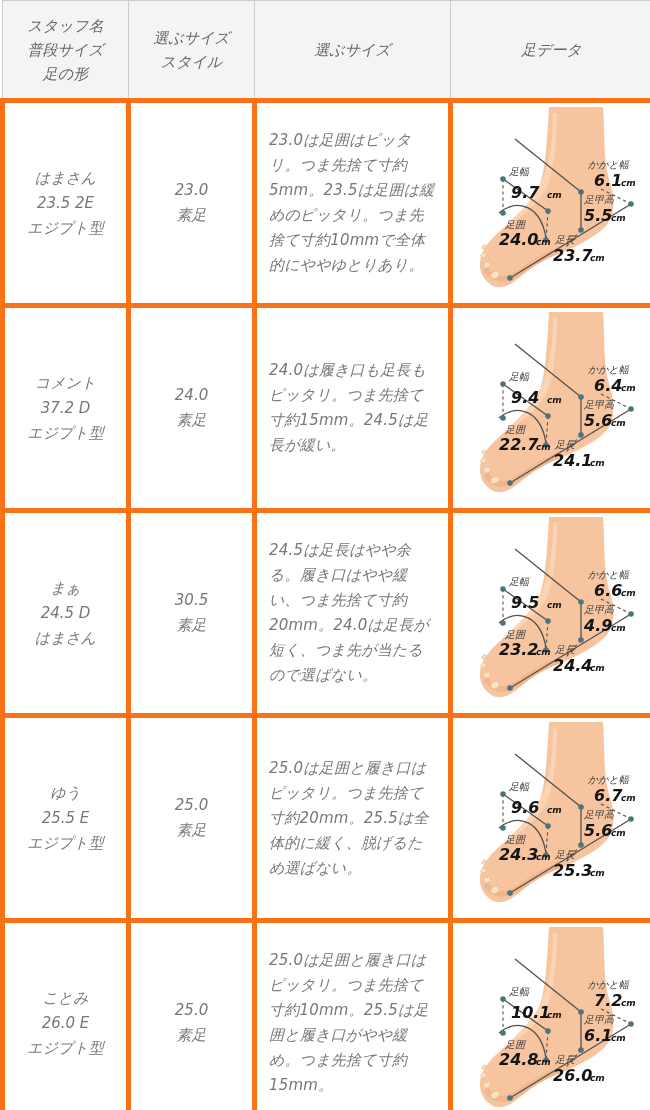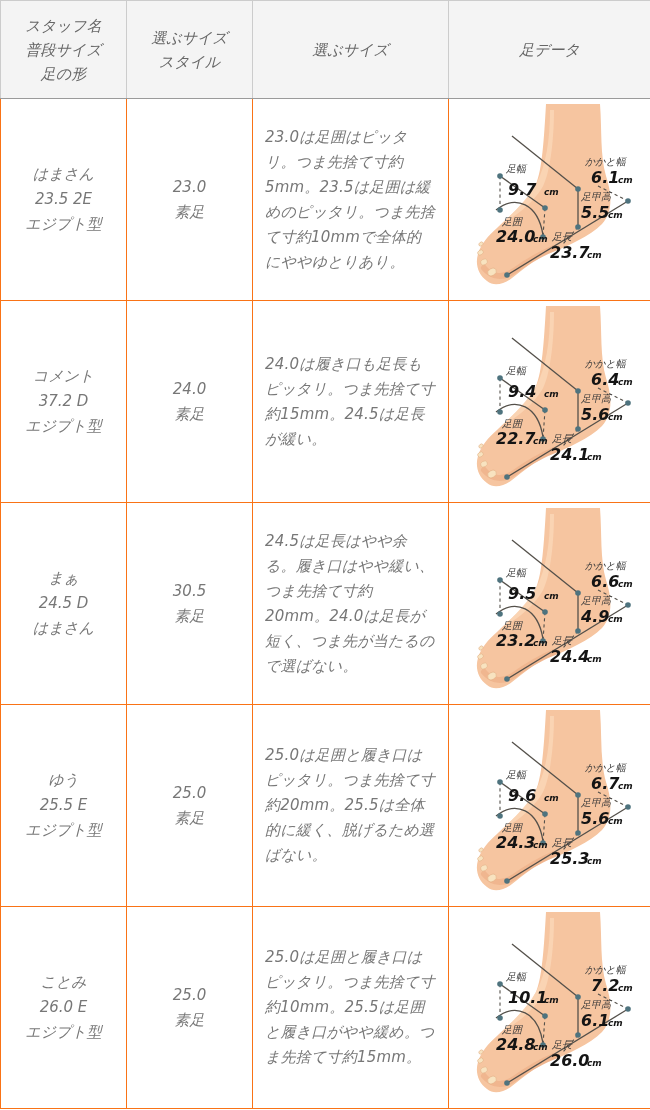--- a/index.html
+++ b/index.html
@@ -28,21 +28,21 @@
     font-weight:400;
     font-size:15px;
     color:#666;
     text-align:center;
     vertical-align:middle;
     line-height:24px;
     white-space:pre-line;
   }
   tbody tr{height:202px;}
   tbody td{
-    border:1px solid #f97316;
+    border:5px solid #f97316;
     vertical-align:middle;
     font-size:15px;
   }
   td.cell-staff, td.cell-size{
     text-align:center;
     color:#777;
     line-height:25px;
   }
   td.cell-size .style-text{}
   td.cell-comment{

